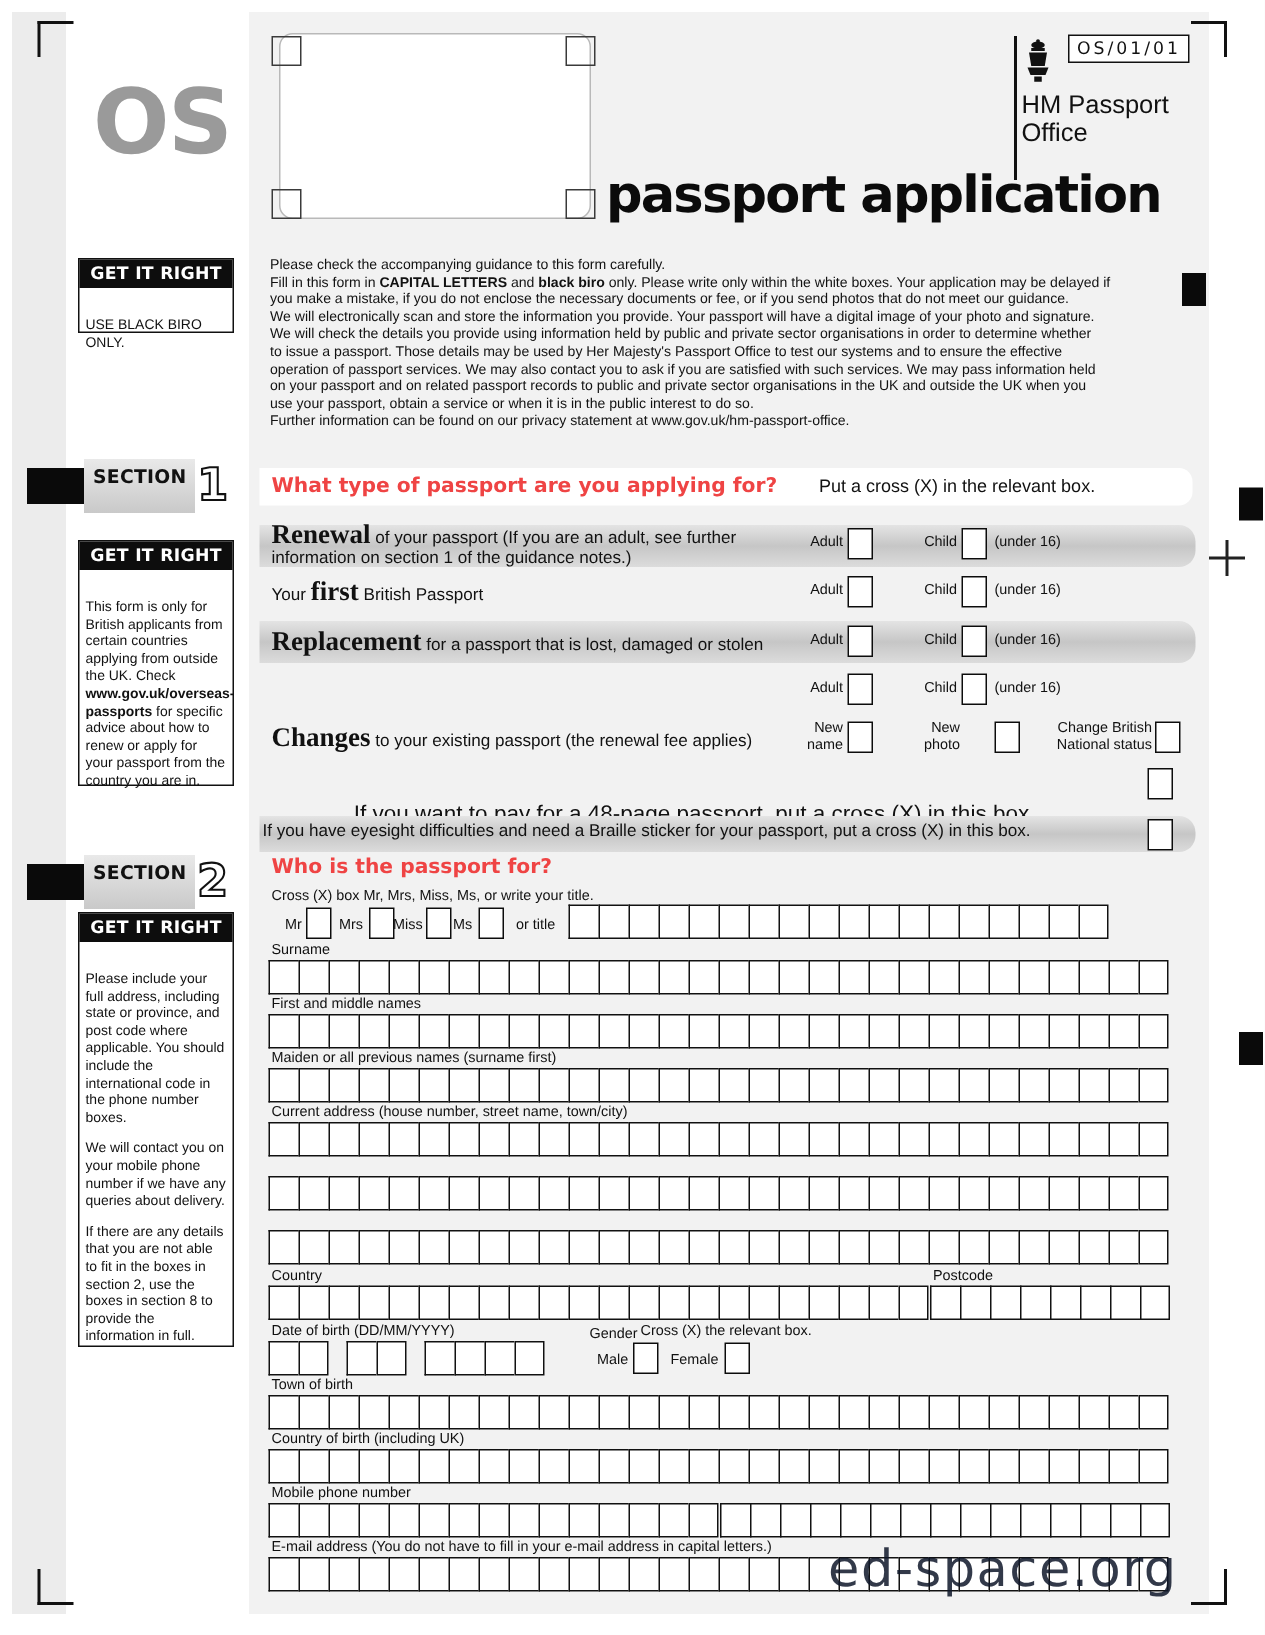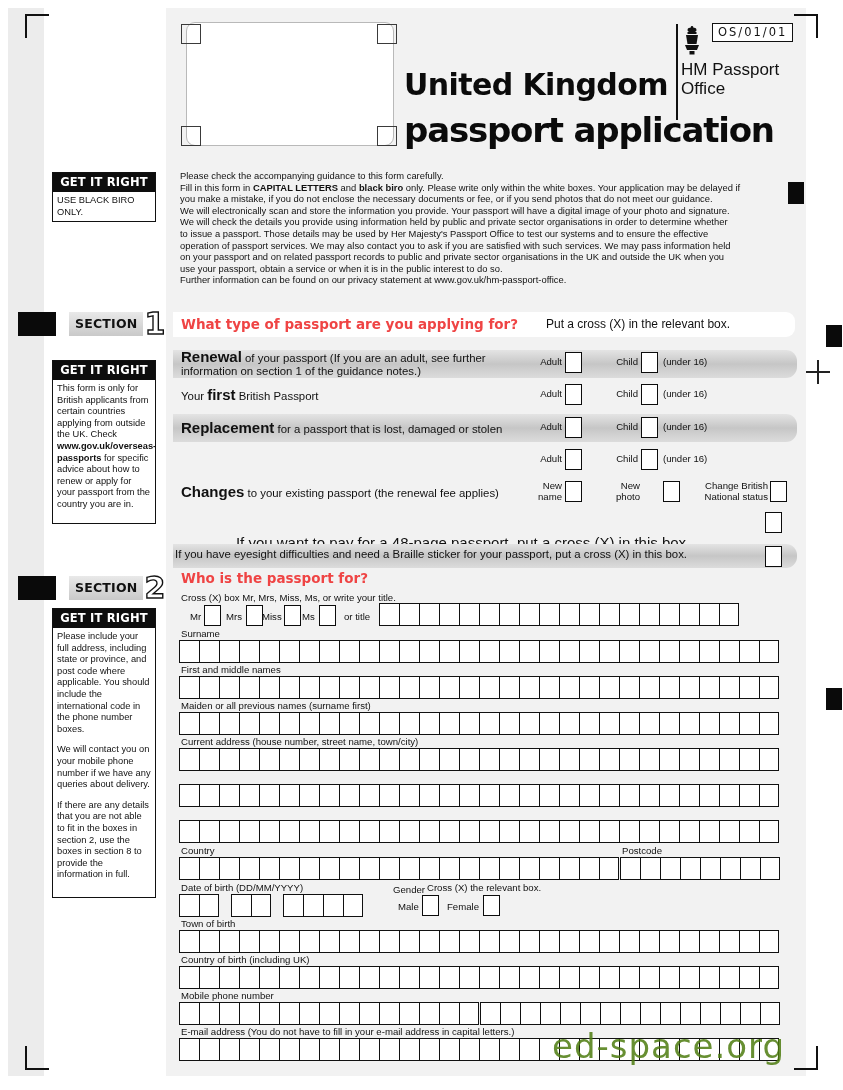--- a/index.html
+++ b/index.html
@@ -52,34 +52,34 @@
     border:1.6px solid #111;background:#ffffff;
     box-sizing:border-box;
   }
   .gir .hd{
     background:#0d0d0d;color:#ffffff;
     font-weight:bold;font-size:11.5px;text-align:center;
     padding:2px 0 3px;letter-spacing:.2px;
     font-family:"DejaVu Sans", sans-serif;
   }
   .gir .bd{
-    padding:3px 4px 4px 4px;font-size:9.3px;line-height:11.6px;color:#111;
+    padding:19px 4px 4px 4px;font-size:9.3px;line-height:11.6px;color:#111;
   }
   .gir .bd p{margin:0 0 9px 0;}
   .gir .bd p:last-child{margin-bottom:0;}
   .gir .bd b{font-weight:bold;}
 
   
   .sect{position:absolute;height:24px;display:flex;align-items:center;}
   .sect .blk{width:38px;height:24px;background:#0a0a0a;}
   .sect .lbl{
-    height:24px;line-height:24px;padding:0 6px 0 6px;
+    height:36px;line-height:24px;padding:0 6px 0 6px;
     background:linear-gradient(to bottom,#e9e9e9,#c9c9c9);
     font-weight:bold;font-size:12.5px;color:#111;
-    font-family:"DejaVu Sans", sans-serif;letter-spacing:.2px;margin-left:13px;
+    font-family:"DejaVu Sans", sans-serif;letter-spacing:.2px;
   }
   .sect .num{
     font-size:30px;line-height:26px;font-weight:bold;margin-left:1px;
     color:#ffffff;
     -webkit-text-stroke:1.4px #111;
     font-family:"DejaVu Sans", sans-serif;
   }
 
   
   .photobox{
@@ -137,21 +137,21 @@
   .qhead{
     position:absolute;font-weight:bold;font-size:13.5px;color:#ef4444;
     font-family:"DejaVu Sans", sans-serif;
   }
   .qsub{
     position:absolute;font-size:12px;color:#111;
   }
   .rowlbl{
     position:absolute;font-size:11.4px;color:#111;line-height:13px;
   }
-  .rowlbl b{font-weight:bold;font-size:15px;font-family:Liberation Sans, sans-serif;}
+  .rowlbl b{font-weight:bold;font-size:18px;font-family:Liberation Serif, serif;}
   .small{position:absolute;font-size:9.6px;color:#111;line-height:11px;text-align:right;}
   .small.l{text-align:left;}
 
   
   .cbx{
     position:absolute;width:17px;height:21px;
     background:#ffffff;border:1.7px solid #0c0c0c;box-sizing:border-box;
   }
 
   
@@ -159,49 +159,49 @@
   .comb{position:absolute;display:flex;}
   .comb i{
     display:block;width:20px;height:23px;background:#ffffff;
     border:1.5px solid #111;border-right-width:0;box-sizing:border-box;
     font-style:normal;
   }
   .comb i:last-child{border-right-width:1.5px;}
 
   .watermark{
     position:absolute;left:552px;top:1026px;
-    font-size:34px;color:#4d7c0f;letter-spacing:1px;
+    font-size:34px;color:#0f172a;letter-spacing:1px;
     font-family:"DejaVu Sans", sans-serif;
     opacity:.85;
   }
 </style>
 </head>
 <body>
 
 <div class="page">
 
   <div class="gutter"></div>
   <div class="crop tl"></div>
   <div class="crop bl"></div>
 
   <div class="paper"></div>
 
   <div class="regsq" style="left:788px;top:182px;"></div>
   <div class="regsq" style="left:826px;top:325px;"></div>
   <div class="regsq" style="left:826px;top:688px;"></div>
   <div class="crosshair" style="left:806px;top:360px;"></div>
 
+  <div class="os-logo">OS</div>
 
   <div class="photobox"></div>
   <div class="pc a"></div>
   <div class="pc b"></div>
   <div class="pc c"></div>
   <div class="pc d"></div>
 
-  <div class="ttl1">United Kingdom</div>
   <div class="ttl2">passport application</div>
 
   <div class="hmline"></div>
   <svg class="crest" viewBox="0 0 22 30">
     <ellipse cx="11" cy="4" rx="4.5" ry="2.4" fill="#111"></ellipse>
     <rect x="6.5" y="6" width="9" height="2" fill="#111"></rect>
     <path d="M5 9 h12 l-1.5 9 h-9 z" fill="#111"></path>
     <path d="M4 19 h14 l-2 5 h-10 z" fill="#111"></path>
     <rect x="8.5" y="25" width="5" height="3.5" fill="#111"></rect>
     <circle cx="11" cy="1.4" r="1.3" fill="#111"></circle>

